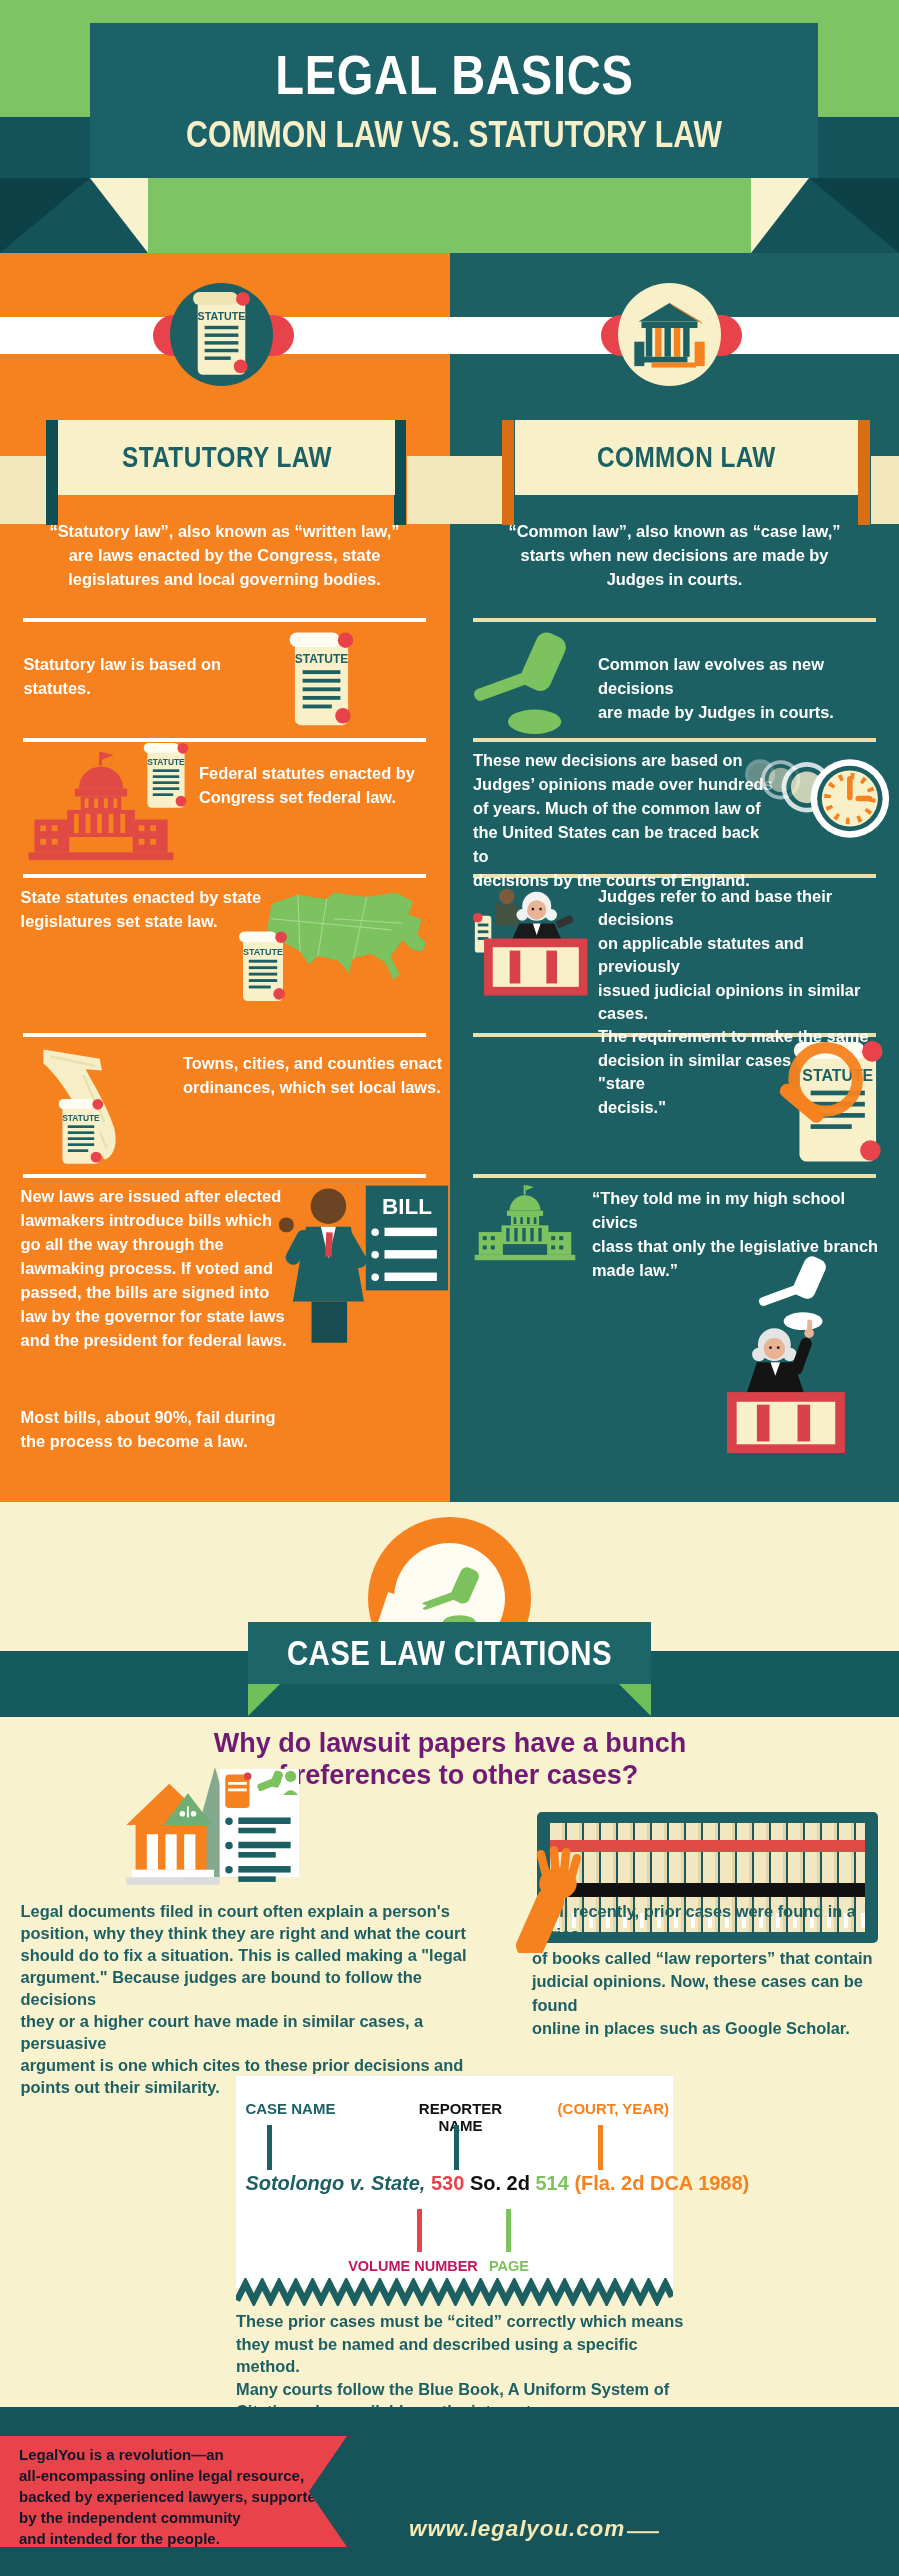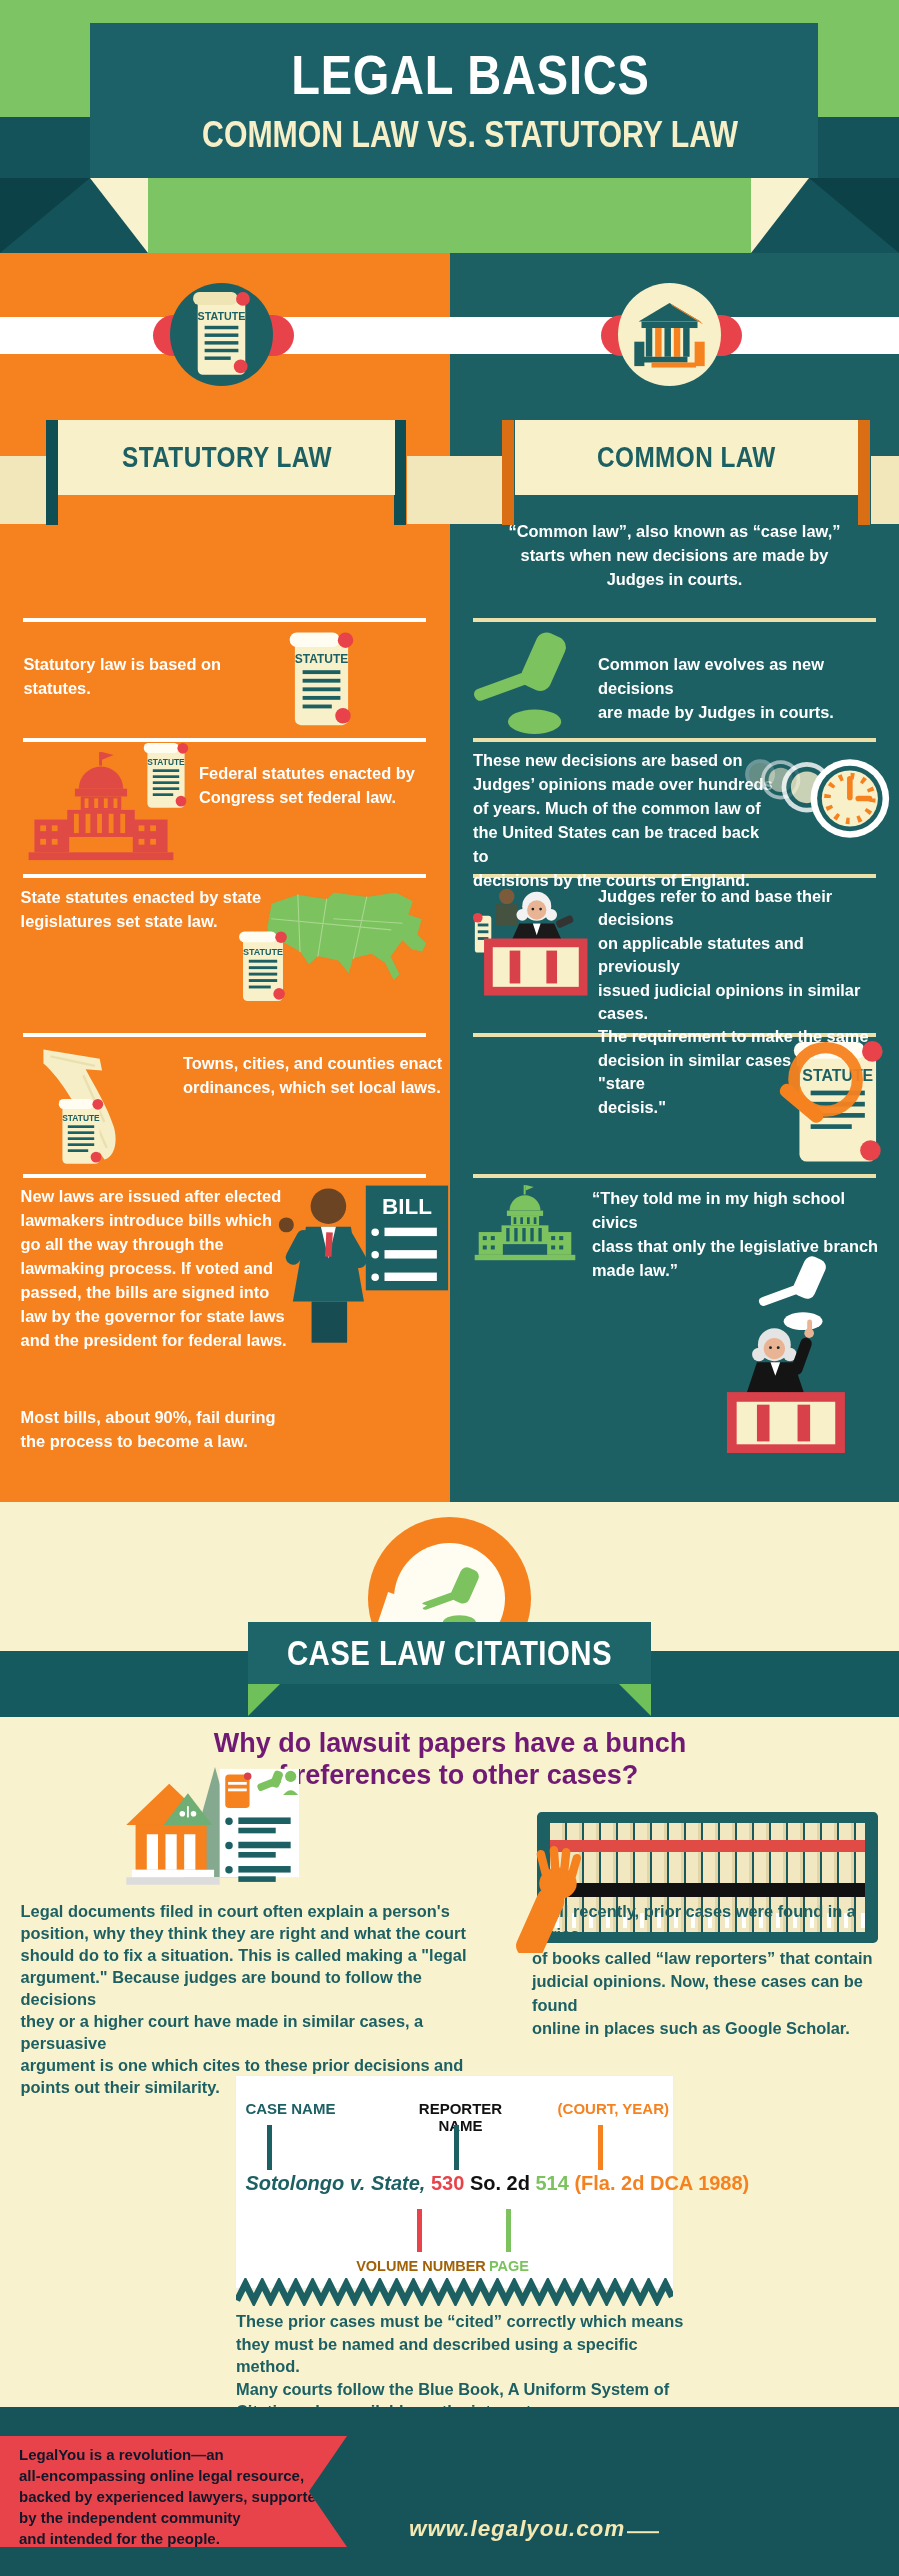--- a/index.html
+++ b/index.html
@@ -2,21 +2,21 @@
 <html style="font-size:15px"><head>
 <meta charset="utf-8">
 <style>
   html,body{margin:0;padding:0;background:#ffffff;}
   *{box-sizing:border-box;}
   #page{position:relative;width:899px;height:2576px;overflow:hidden;font-family:"Liberation Sans",sans-serif;background:#f9f2ce;}
   .abs{position:absolute;}
   .preline{white-space:pre-line;}
   .cond{transform:scaleX(.84);transform-origin:50% 50%;}
   .white{color:#fff;}
-  .bold{font-weight:bold;margin-left:16px;}
+  .bold{font-weight:bold;}
   .ctr{text-align:center;}
   
   .hdr-green{left:0;top:0;width:899px;height:117px;background:#7cc464;}
   .hdr-teal{left:0;top:117px;width:899px;height:136px;background:#14535a;}
   .tri-dark-l{left:0;top:178px;width:90px;height:75px;background:#0c4247;clip-path:polygon(0 0,100% 0,0 100%);}
   .tri-dark-r{left:809px;top:178px;width:90px;height:75px;background:#0c4247;clip-path:polygon(0 0,100% 0,100% 100%);}
   .wedge-cream-l{left:90px;top:178px;width:58px;height:75px;background:#f9f2ce;clip-path:polygon(0 0,100% 0,100% 100%);}
   .wedge-cream-r{left:751px;top:178px;width:58px;height:75px;background:#f9f2ce;clip-path:polygon(0 0,100% 0,0 100%);}
   .hdr-hang{left:148px;top:178px;width:603px;height:75px;background:#7cc464;}
   .hdr-banner{left:90px;top:23.4px;width:728px;height:155px;background:#1b6167;}
@@ -142,20 +142,23 @@
       <span class="t cond">STATUTORY LAW</span>
     </div>
   <div class="abs ribbon-tab" style="left:450px;width:52px"></div>
   <div class="abs ribbon-tab" style="left:871px;width:28px"></div>
   <div class="abs ribbon-wedge" style="left:502px;background:#d96e14"></div>
   <div class="abs ribbon-wedge" style="left:858px;background:#d96e14"></div>
   <div class="abs ribbon-main" style="left:515px;width:343px">
       <span class="t cond">COMMON LAW</span>
     </div>
 
+  <div class="abs intro ctr preline" style="left:28px">“Statutory law”, also known as “written law,”
+are laws enacted by the Congress, state
+legislatures and local governing bodies.</div>
   <div class="abs intro ctr preline" style="left:478px">“Common law”, also known as “case law,”
 starts when new decisions are made by
 Judges in courts.</div>
 
   <div class="abs divider div-w" style="top:618px"></div>
   <div class="abs divider div-c" style="top:618px"></div>
   <div class="abs divider div-w" style="top:738px"></div>
   <div class="abs divider div-c" style="top:738px"></div>
   <div class="abs divider div-w" style="top:874px"></div>
   <div class="abs divider div-c" style="top:874px"></div>
@@ -519,21 +522,21 @@
     <div class="lab" style="left:159px;width:131px;text-align:center;color:#111">REPORTER NAME</div>
     <div class="lab" style="left:302px;width:131px;text-align:right;color:#f5821f">(COURT, YEAR)</div>
     <div class="tick" style="left:31px;top:49px;height:45px;background:#1d6064"></div>
     <div class="tick" style="left:218px;top:49px;height:45px;background:#1d6064"></div>
     <div class="tick" style="left:362px;top:49px;height:45px;background:#f5821f"></div>
     <div class="citeline">
       <span style="color:#1d6064;font-style:italic">Sotolongo v. State,</span><span style="color:#e8434a"> 530</span><span style="color:#111"> So. 2d</span><span style="color:#7cc25e"> 514</span><span style="color:#f5821f"> (Fla. 2d DCA 1988)</span>
     </div>
     <div class="tick" style="left:181px;top:133px;height:43px;background:#e8434a"></div>
     <div class="tick" style="left:270px;top:133px;height:43px;background:#7cc25e"></div>
-    <div class="lowlab" style="left:114px;width:142px;color:#a16207">VOLUME NUMBER</div>
+    <div class="lowlab" style="left:106px;width:142px;color:#be185d">VOLUME NUMBER</div>
     <div class="lowlab" style="left:245px;width:56px;color:#7cc25e">PAGE</div>
   </div>
   <svg class="abs" style="left:236px;top:2278px;z-index:3" width="437" height="28" viewBox="0 0 466 30">
     <polyline points="0,24 9,6 18,24 27,6 36,24 45,6 54,24 63,6 72,24 81,6 90,24 99,6 108,24 117,6 126,24 135,6 144,24 153,6 162,24 171,6 180,24 189,6 198,24 207,6 216,24 225,6 234,24 243,6 252,24 261,6 270,24 279,6 288,24 297,6 306,24 315,6 324,24 333,6 342,24 351,6 360,24 369,6 378,24 387,6 396,24 405,6 414,24 423,6 432,24 441,6 450,24 459,6 466,20" fill="none" stroke="#1d6064" stroke-width="7"></polyline>
   </svg>
   <div class="abs para preline" style="left:236px;top:2310px;width:450px;line-height:22.5px">These prior cases must be “cited” correctly which means
 they must be named and described using a specific method.
 Many courts follow the Blue Book, A Uniform System of
 Citation, also available on the internet.</div>
 

